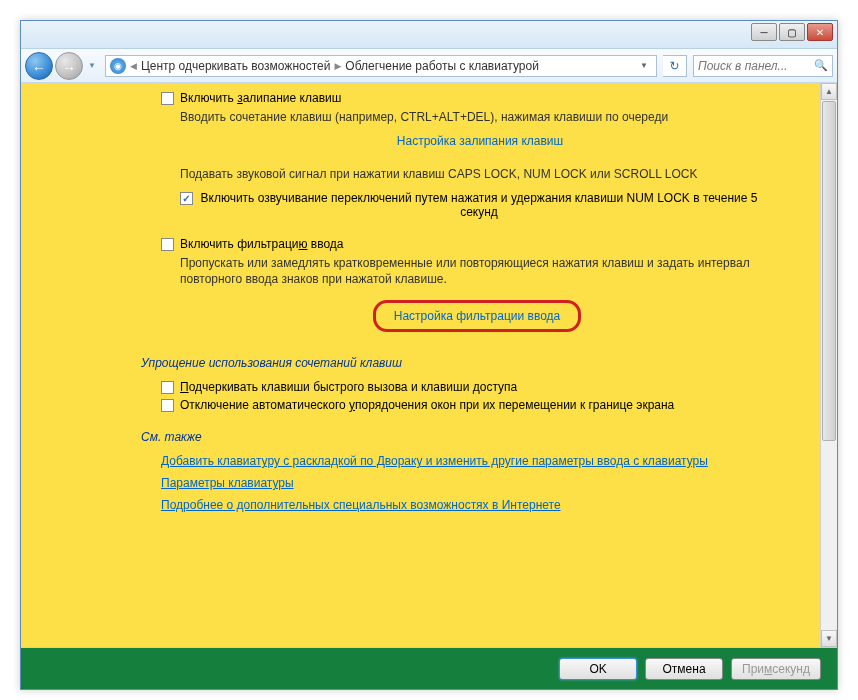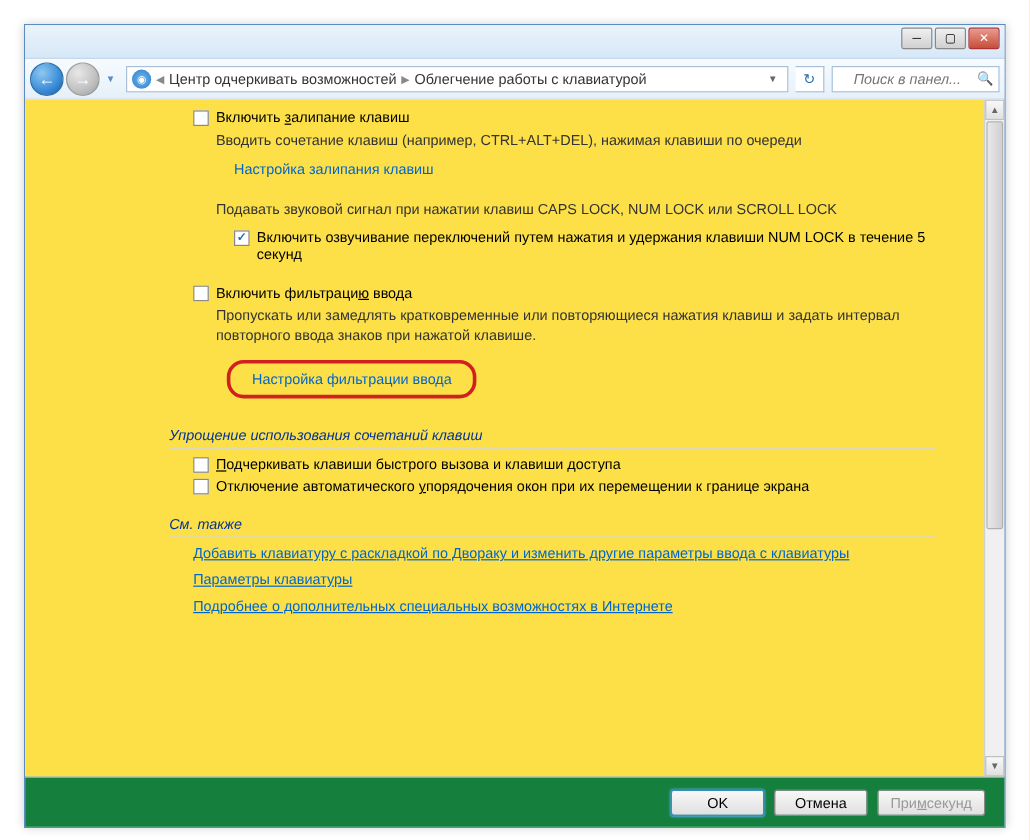--- a/index.html
+++ b/index.html
@@ -16,37 +16,37 @@
 .nav-back, .nav-fwd { width: 28px; height: 28px; border-radius: 50%; background: radial-gradient(circle at 35% 30%, #8ec8f0 0%, #3a8cd8 60%, #1a5a9c 100%); border: 1px solid #2a6ca8; display: flex; align-items: center; justify-content: center; color: #fff; font-size: 14px; cursor: pointer; }
 .nav-fwd { background: radial-gradient(circle at 35% 30%, #e8e8e8 0%, #c0c0c0 60%, #999 100%); border-color: #999; }
 .nav-dd { width: 14px; height: 20px; display: flex; align-items: center; justify-content: center; color: #5a8cc2; font-size: 8px; }
 .address { flex: 1; height: 22px; border: 1px solid #a8c0d8; background: #fff; display: flex; align-items: center; padding: 0 4px; gap: 4px; margin: 0 4px; }
 .addr-icon { width: 16px; height: 16px; background: radial-gradient(circle, #5aa8e8 30%, #2a7ac8 100%); border-radius: 50%; display: flex; align-items: center; justify-content: center; color: #fff; font-size: 9px; }
 .addr-text { font-size: 12px; color: #333; white-space: nowrap; }
 .addr-sep { color: #888; font-size: 9px; }
 .addr-dd { margin-left: auto; color: #666; font-size: 8px; padding: 0 4px; }
 .refresh-btn { width: 24px; height: 22px; border: 1px solid #a8c0d8; border-left: none; background: #fff; display: flex; align-items: center; justify-content: center; color: #2a6ca8; font-size: 12px; cursor: pointer; }
 .search { width: 140px; height: 22px; border: 1px solid #a8c0d8; background: #fff; display: flex; align-items: center; padding: 0 4px; margin-left: 4px; }
-.search input { border: none; outline: none; width: 100%; font-size: 12px; font-style: italic; color: #888; text-align: center; }
+.search input { border: none; outline: none; width: 100%; font-size: 12px; font-style: italic; color: #888; }
 .search-icon { color: #2a6ca8; font-size: 11px; }
 
 .content-area { flex: 1; display: flex; overflow: hidden; }
 .content { flex: 1; padding: 8px 40px 8px 140px; overflow-y: auto; background: #fde047; position: relative; }
 .scrollbar-v { width: 17px; background: #f0f0f0; border-left: 1px solid #d0d0d0; position: relative; }
 .scroll-arrow { height: 17px; background: linear-gradient(to bottom,#f8f8f8,#e0e0e0); border: 1px solid #c0c0c0; display: flex; align-items: center; justify-content: center; font-size: 8px; color: #666; }
 .scroll-thumb { position: absolute; top: 18px; left: 1px; right: 1px; height: 340px; background: linear-gradient(to right,#e8e8e8,#d0d0d0); border: 1px solid #b0b0b0; border-radius: 2px; }
 .scroll-arrow.bottom { position: absolute; bottom: 0; left: 0; right: 0; }
 
 .opt-row { display: flex; align-items: flex-start; gap: 6px; margin-bottom: 4px; }
 .chk { width: 13px; height: 13px; border: 1px solid #888; background: #fff; flex-shrink: 0; margin-top: 1px; display: flex; align-items: center; justify-content: center; font-size: 10px; color: #2a6ca8; cursor: pointer; }
 .chk.checked::before { content: "✓"; font-weight: bold; }
 .lbl { color: #000; }
 .lbl .ul { text-decoration: underline; }
 .desc { margin-left: 19px; color: #333; margin-bottom: 8px; line-height: 1.4; }
-.indent { margin-left: 34px; }
+.indent { margin-left: 19px; text-align: center; }
 .link { color: #0066cc; cursor: pointer; text-decoration: none; }
 .link.ul { text-decoration: underline; }
 
 .highlight-box { display: inline-block; border: 3px solid #d02020; border-radius: 14px; padding: 6px 18px; margin: 4px 0 12px -6px; }
 
 .section-header { color: #003399; margin: 12px 0 6px -20px; padding-bottom: 3px; border-bottom: 1px solid #d8d8d8; font-style: italic; }
 
 .footer { height: 42px; border-top: 1px solid #d0d0d0; background: #15803d; display: flex; align-items: center; justify-content: flex-end; padding: 0 16px; gap: 8px; }
 .btn { min-width: 78px; height: 22px; border: 1px solid #888; border-radius: 3px; background: linear-gradient(to bottom,#f8f8f8,#e0e0e0); font-size: 12px; cursor: pointer; padding: 0 10px; }
 .btn.default { border: 1px solid #3a8cd8; box-shadow: 0 0 2px #5aa8e8; }

